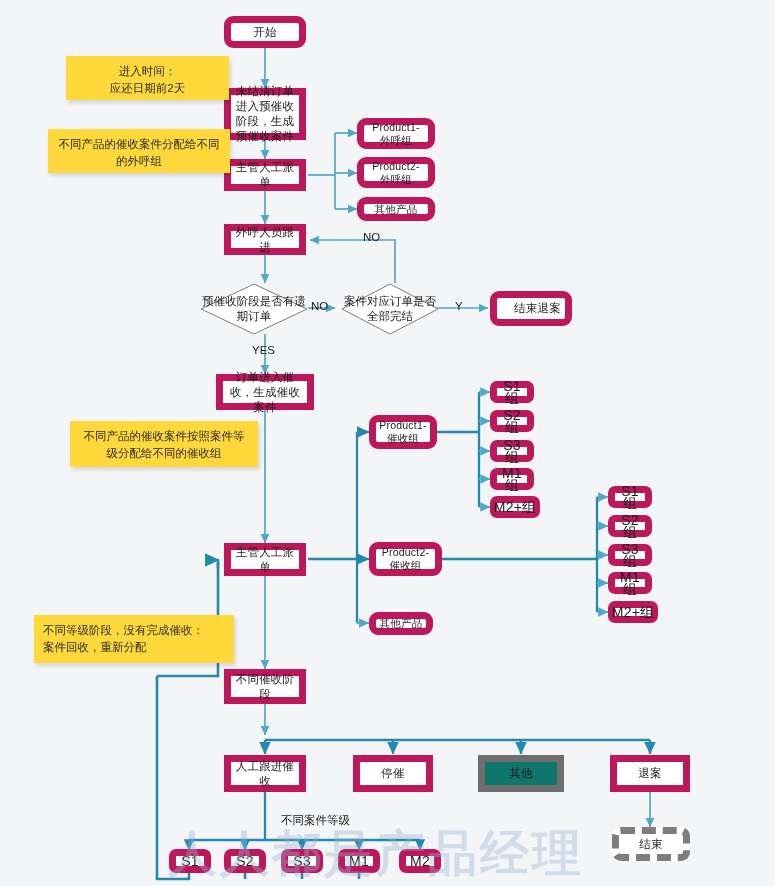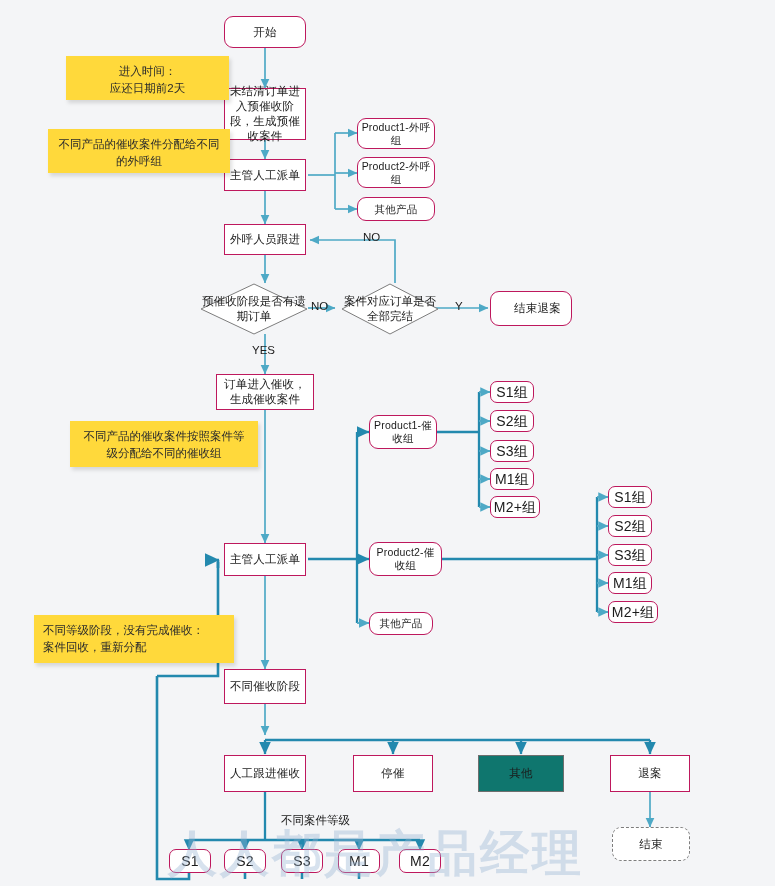--- a/index.html
+++ b/index.html
@@ -12,21 +12,21 @@
   }
   #canvas{position:absolute;left:0;top:0;width:775px;height:886px;}
   svg.wires{position:absolute;left:0;top:0;width:775px;height:886px;pointer-events:none;}
 
   .node{
     position:absolute;
     box-sizing:border-box;
     display:flex;align-items:center;justify-content:center;
     text-align:center;
     background:#ffffff;
-    border:1px solid #be185d;
+    border:7px solid #be185d;
     color:#1b1b1b;
     font-size:11.5px;
     line-height:15px;
     letter-spacing:.2px;
     padding:2px 3px;
     z-index:3;
   }
   .node.rounded{border-radius:9px;}
   .node.round-lg{border-radius:7px;}
   .node.gray{background:#0f766e;border-color:#6e6e6e;}

